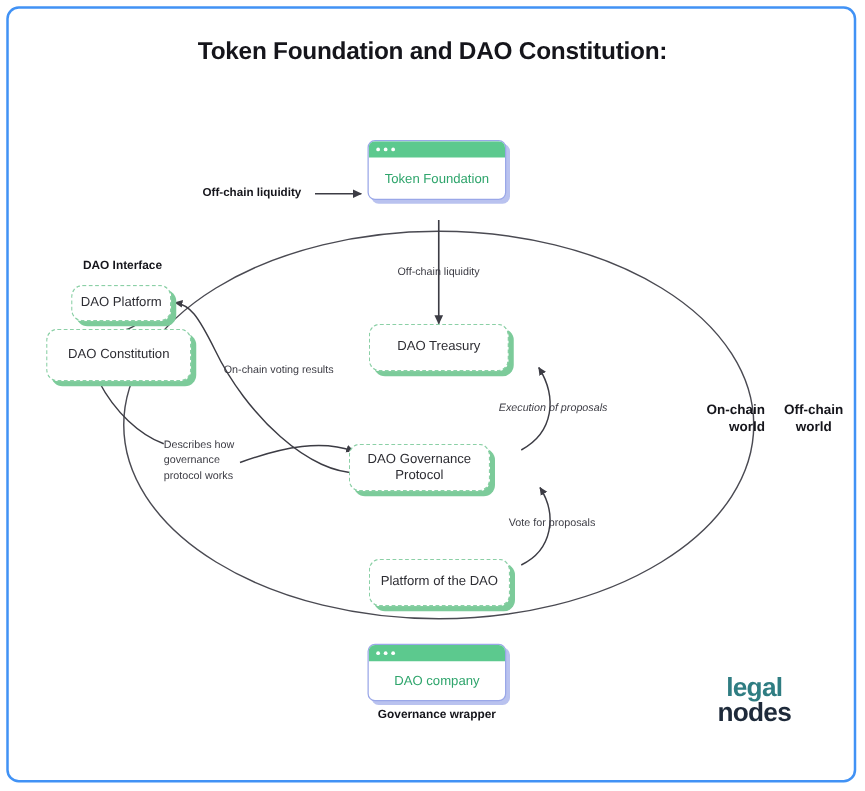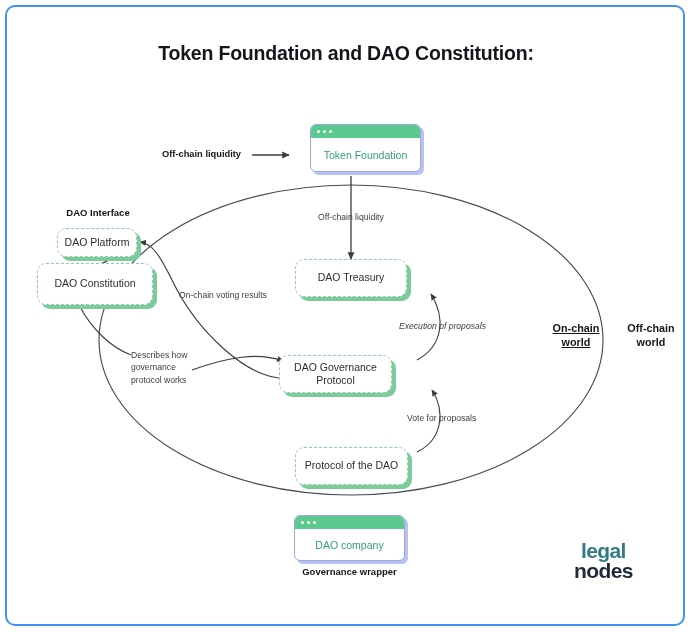--- a/index.html
+++ b/index.html
@@ -7,21 +7,21 @@
   #frame{
     position:absolute;left:5px;top:5px;width:680px;height:621px;
     border:2px solid #4192f5;border-radius:10px;background:#fff;box-sizing:border-box;
   }
   #stage{position:absolute;left:0;top:0;width:692px;height:633px;}
   svg#diagram{position:absolute;left:0;top:0;width:692px;height:633px;}
 
   
   #title{
     position:absolute;left:0;top:28px;width:692px;text-align:center;
-    font-size:19.5px;font-weight:bold;color:#15151b;line-height:1.38;letter-spacing:-0.2px;margin-top:12px;
+    font-size:19.5px;font-weight:bold;color:#15151b;line-height:1.38;letter-spacing:-0.2px;
   }
   #title .l{display:block;}
 
   
   .gnode{position:absolute;}
   .gnode .shadow{
     position:absolute;left:4px;top:4px;width:100%;height:100%;
     background:#7ccb9a;border-radius:9px;
   }
   .gnode .body{
@@ -56,21 +56,21 @@
     position:absolute;font-size:9.5px;font-weight:bold;color:#15151b;text-align:center;white-space:nowrap;
   }
   
   .edgelabel{
     position:absolute;font-size:8.6px;color:#3c3c44;line-height:1.45;white-space:pre-line;
   }
   
   .world{
     position:absolute;font-size:10.8px;font-weight:bold;color:#15151b;line-height:1.32;width:72px;
   }
-  #world-on{text-align:center;text-decoration:underline;}
+  #world-on{text-align:right;}
   #world-off{text-align:center;}
 
   
   #logo{position:absolute;left:574px;top:541px;text-align:center;line-height:0.96;}
   #logo .lg1{display:block;font-size:21px;font-weight:bold;color:#2f7d82;letter-spacing:-0.6px;}
   #logo .lg2{display:block;font-size:21px;font-weight:bold;color:#1e2a3a;letter-spacing:-0.6px;text-align:right;}
 </style>
 </head>
 <body>
 
@@ -100,21 +100,21 @@
     <path d="M 417 360 C 443 346, 446 318, 431 294" fill="none" stroke="#3c3c44" stroke-width="1.15" marker-end="url(#ah)"></path>
 
     <path d="M 417 452 C 442 440, 446 412, 432 390" fill="none" stroke="#3c3c44" stroke-width="1.15" marker-end="url(#ah)"></path>
 
     <path d="M 79 305 C 92 330, 112 348, 131 355" fill="none" stroke="#3c3c44" stroke-width="1.15"></path>
     <path d="M 192 370 C 228 357, 258 352, 283 361" fill="none" stroke="#3c3c44" stroke-width="1.15" marker-end="url(#ah)"></path>
 
     <path d="M 112 257 C 108 261, 104 263, 100 264" fill="none" stroke="#3c3c44" stroke-width="1.15"></path>
   </svg>
 
-  <div class="wnode" style="left:294px;top:124px;width:111px;height:48px;margin-left:16px;">
+  <div class="wnode" style="left:294px;top:112px;width:111px;height:48px;">
     <div class="wshadow"></div>
     <div class="wbody">
       <div class="wbar">
         <i></i>
         <i></i>
         <i></i>
       </div>
       <div class="wcontent">
         <span>Token Foundation</span>
       </div>
@@ -147,21 +147,21 @@
   <div class="gnode" style="left:279px;top:355px;width:113px;height:38px;">
     <div class="shadow"></div>
     <div class="body">
       <span>DAO Governance Protocol</span>
     </div>
   </div>
 
   <div class="gnode" style="left:295px;top:447px;width:113px;height:38px;">
     <div class="shadow"></div>
     <div class="body">
-      <span>Protocol of the DAO</span>
+      <span>Platform of the DAO</span>
     </div>
   </div>
 
   <div class="wnode" style="left:294px;top:515px;width:111px;height:46px;">
     <div class="wshadow"></div>
     <div class="wbody">
       <div class="wbar">
         <i></i>
         <i></i>
         <i></i>

